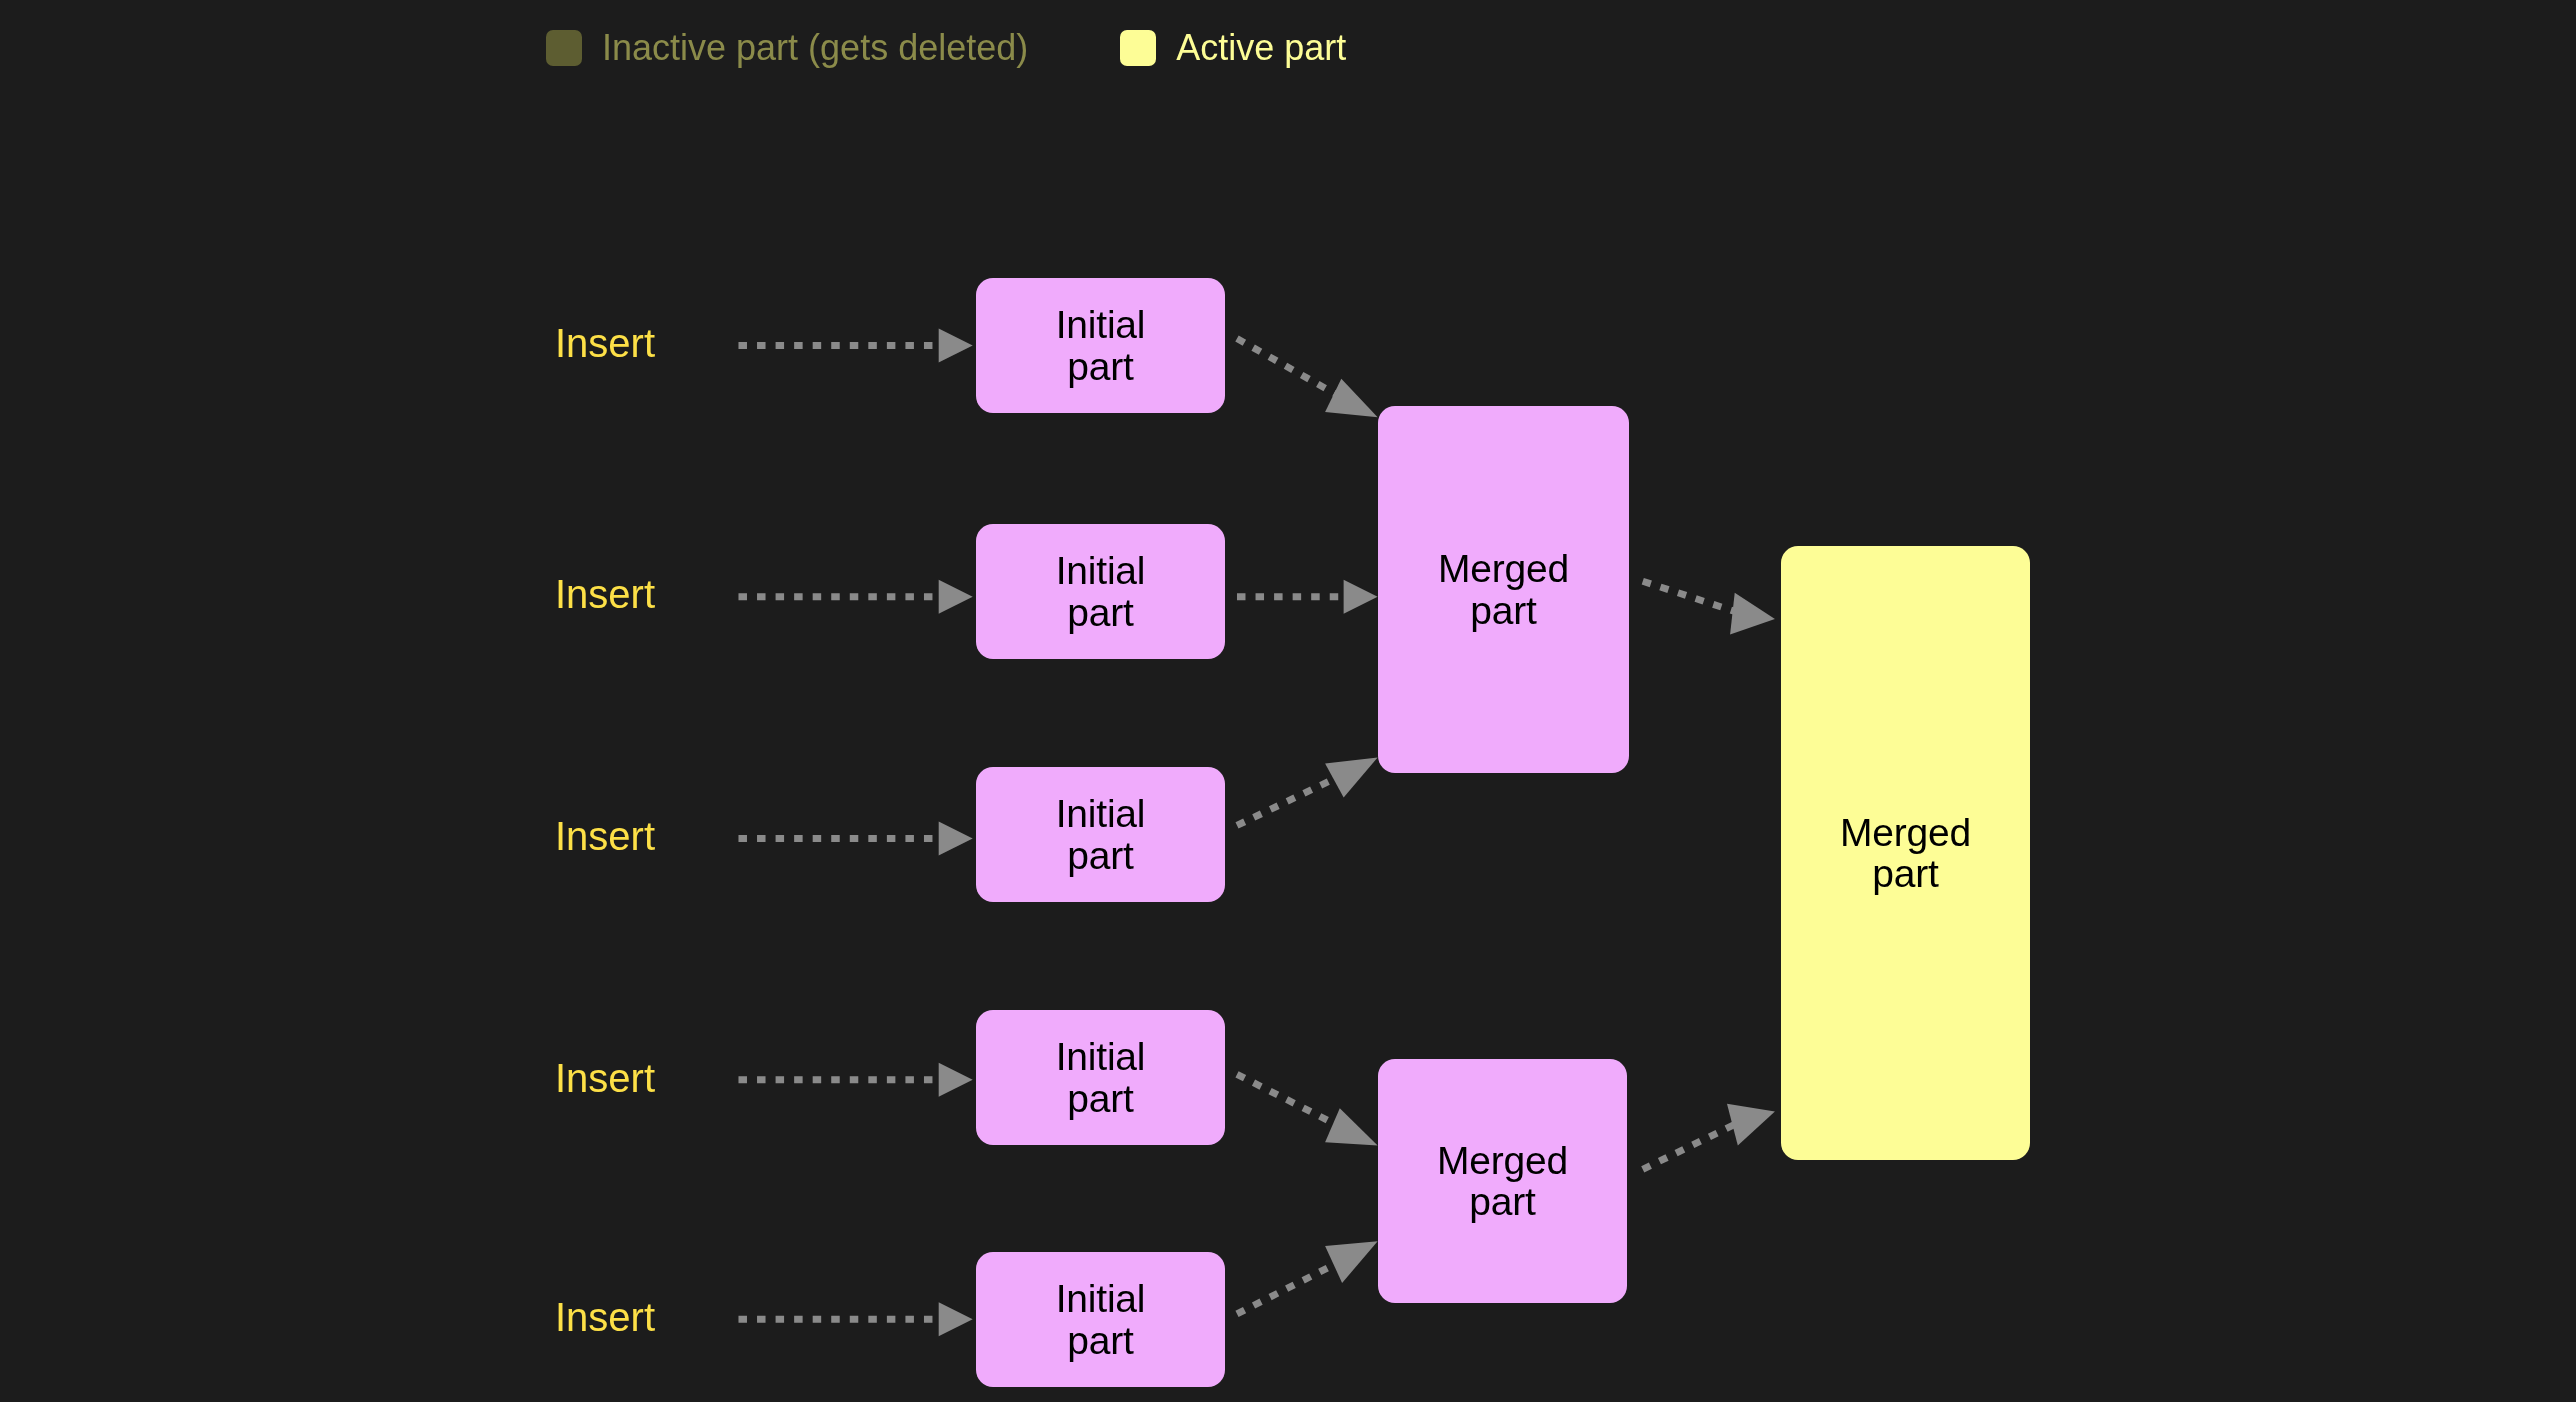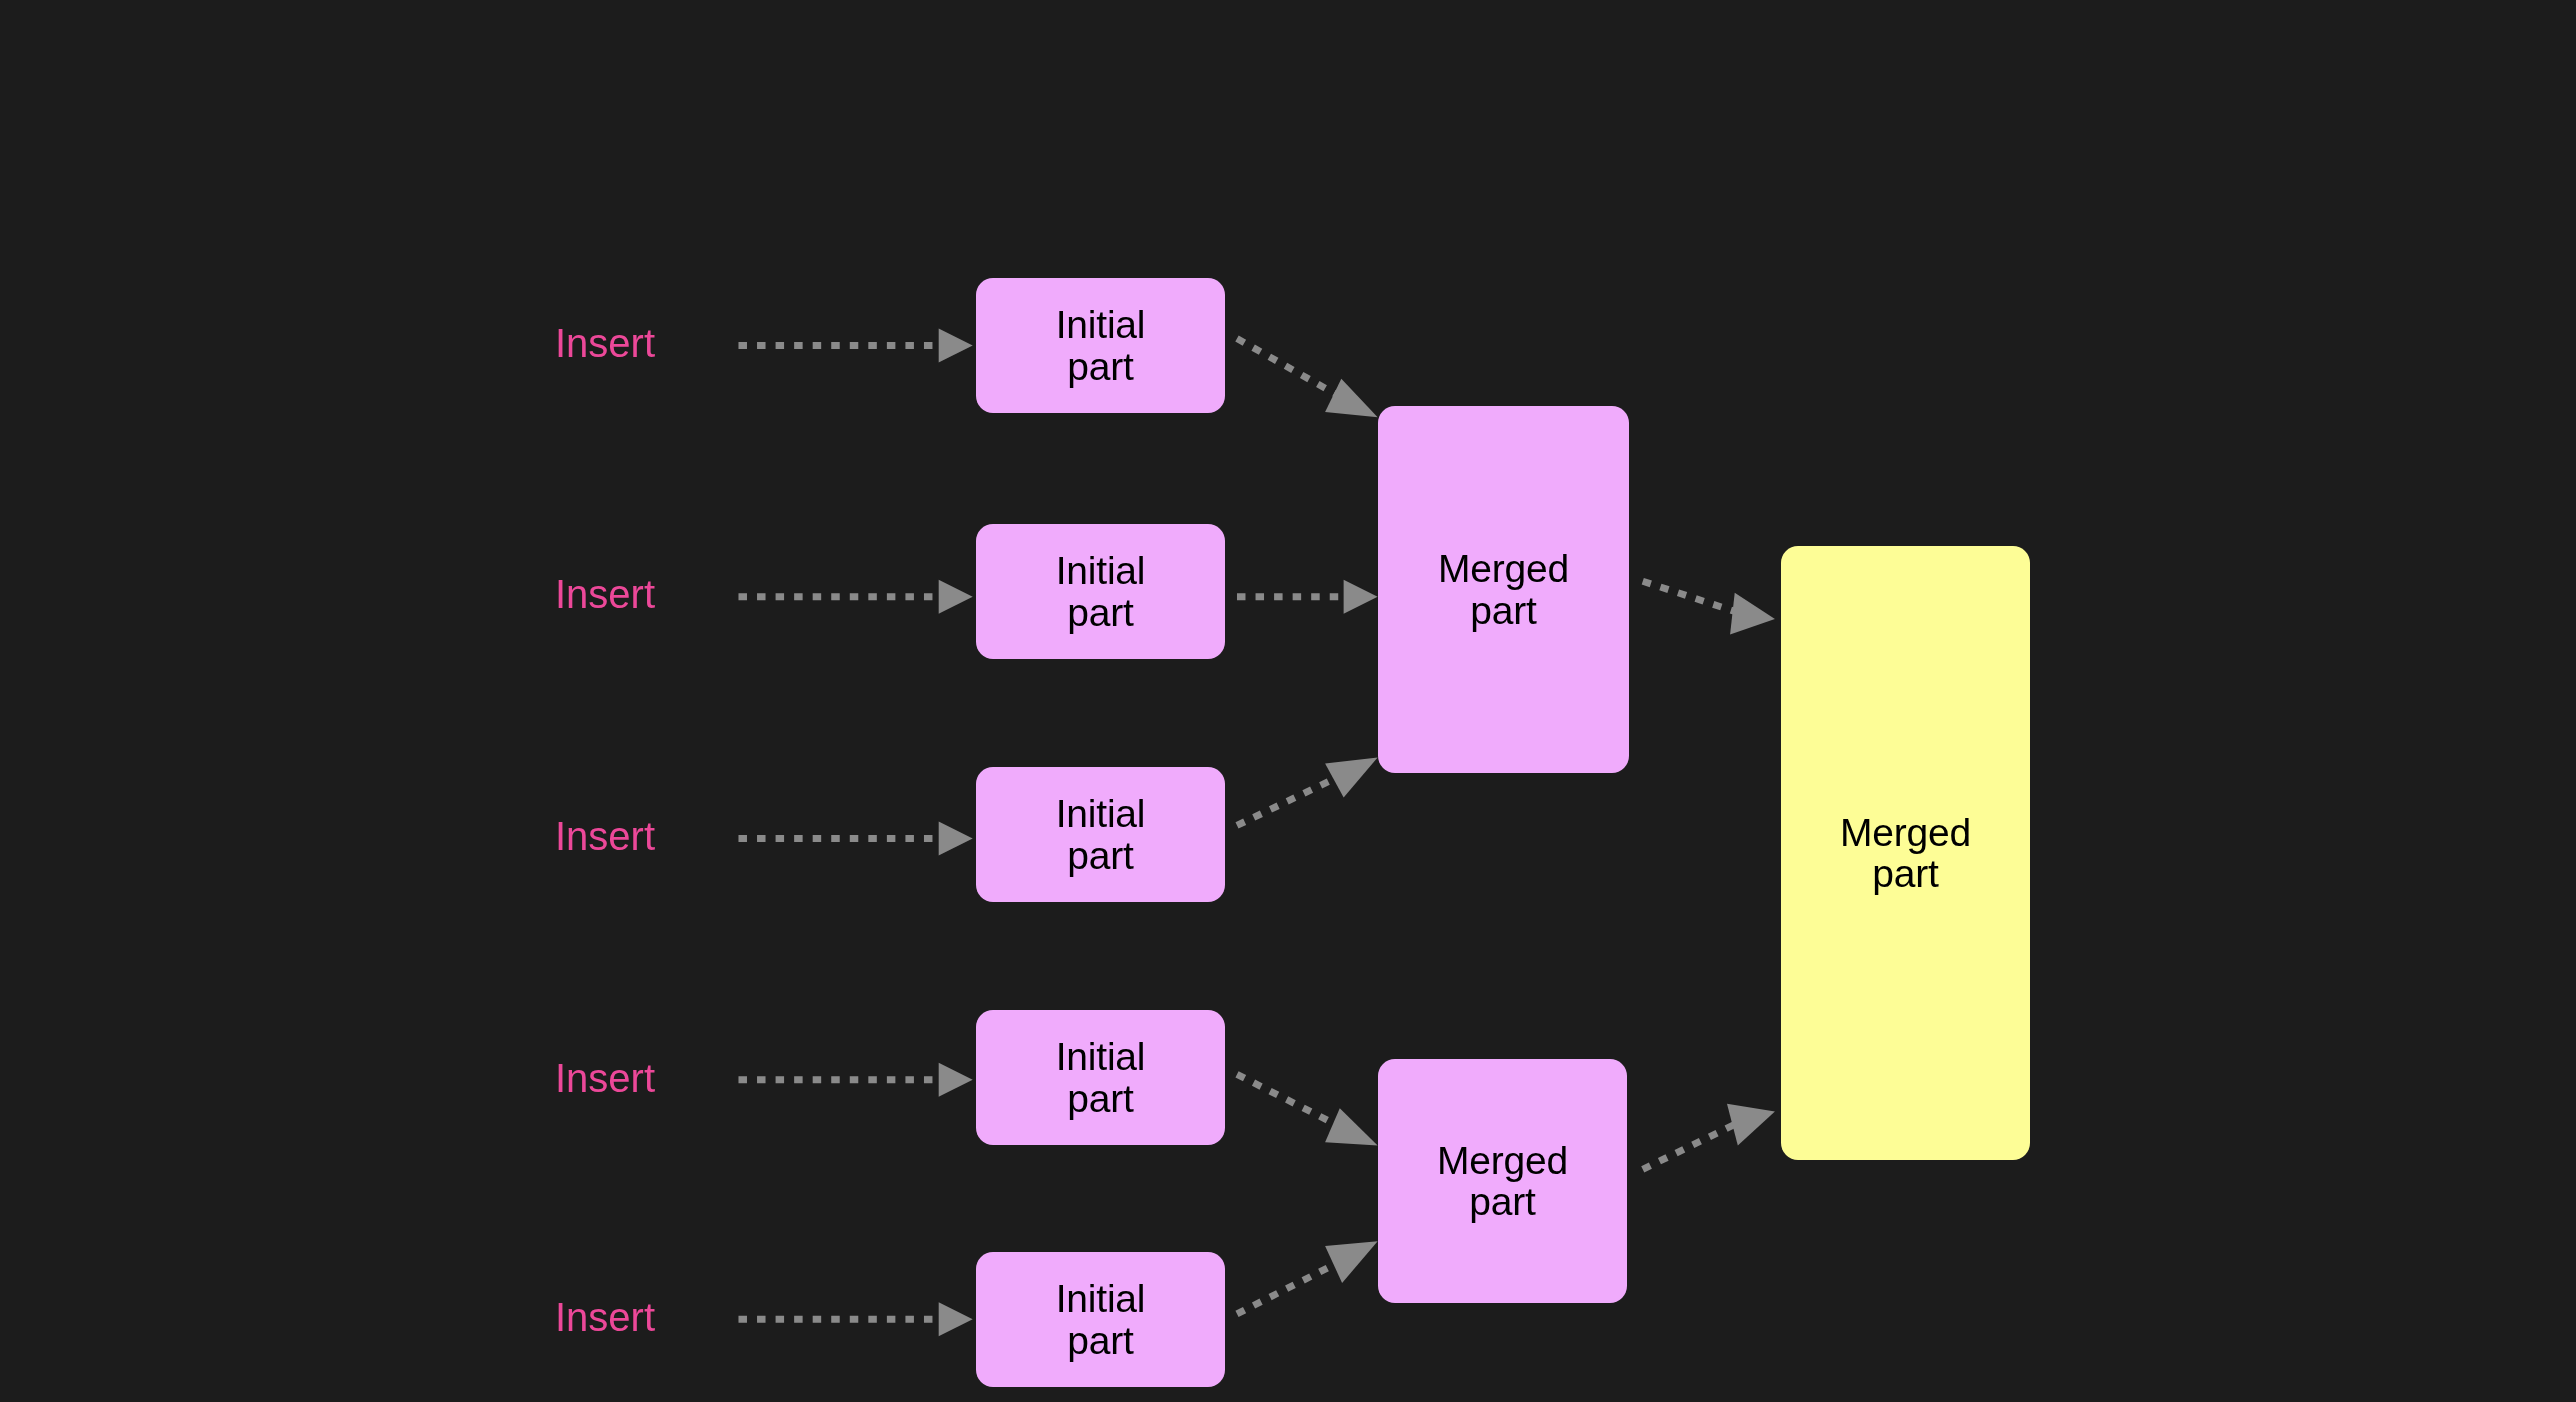--- a/index.html
+++ b/index.html
@@ -62,21 +62,21 @@
     line-height: 1.06;
     letter-spacing: -0.2px;
   }
   .node.inactive { background: #f0abfc; }
   .node.active   { background: #fdfd96; }
   .node .node-text { display: block; padding: 0 6.2px; }
 
   
   .insert-label {
     position: absolute;
-    color: #ec4899;
+    color: #fde047;
     font-size: 40px;
     line-height: 1;
     white-space: nowrap;
   }
 
   
   #arrows {
     position: absolute;
     left: 0;
     top: 0;
@@ -91,20 +91,31 @@
     stroke-linecap: butt;
     fill: none;
   }
   .arrow-head { fill: #8a8a8a; }
 </style>
 </head>
 <body>
 
 <div id="canvas">
 
+  <div id="legend">
+    <div class="legend-entry">
+      <span class="legend-swatch inactive"></span>
+      <span class="legend-label inactive">Inactive part (gets deleted)</span>
+    </div>
+    <span class="legend-gap"></span>
+    <div class="legend-entry">
+      <span class="legend-swatch active"></span>
+      <span class="legend-label active">Active part</span>
+    </div>
+  </div>
 
   <svg id="arrows" viewBox="0 0 3332 1814" xmlns="http://www.w3.org/2000/svg">
 
     <g>
       <line class="arrow-line" x1="955" y1="447" x2="1214" y2="447"></line>
       <polygon class="arrow-head" points="1214,425 1258,447 1214,469"></polygon>
     </g>
     <g>
       <line class="arrow-line" x1="955" y1="772" x2="1214" y2="772"></line>
       <polygon class="arrow-head" points="1214,750 1258,772 1214,794"></polygon>

